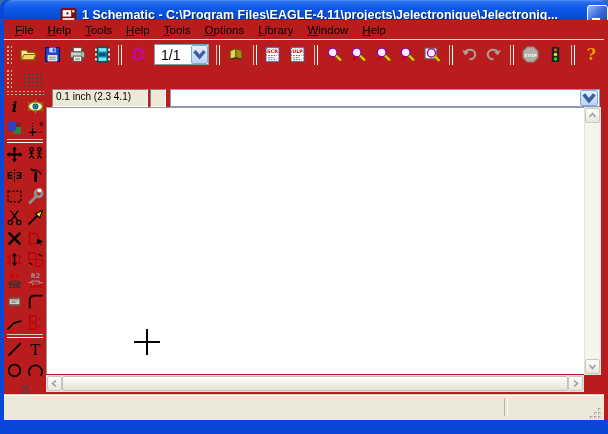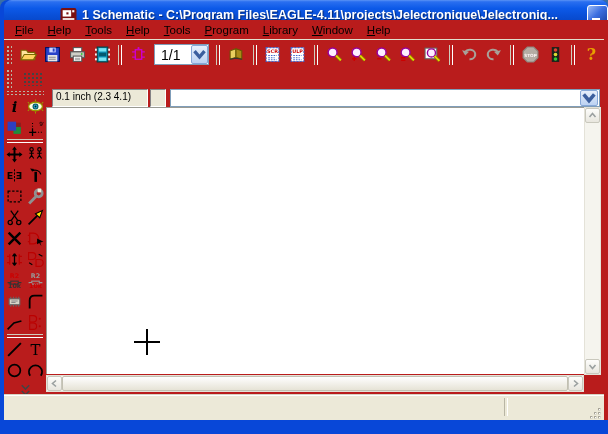--- a/index.html
+++ b/index.html
@@ -109,21 +109,21 @@
     </span>
   </div>
 
   <div class="content">
     <div class="menubar">
         <span class="menu-item">File</span>
         <span class="menu-item">Help</span>
         <span class="menu-item">Tools</span>
         <span class="menu-item">Help</span>
         <span class="menu-item">Tools</span>
-        <span class="menu-item">Program</span>
+        <span class="menu-item">Options</span>
         <span class="menu-item">Library</span>
         <span class="menu-item">Window</span>
         <span class="menu-item">Help</span>
       </div>
     <div class="toolbar">
       <span class="drag-dots-v"></span>
     <button class="tool-btn">
           <span style="display: flex; align-items: center; justify-content: center;">
             <svg viewBox="0 0 16 16">
               <path d="M1 13 L1 4 H6 L7.5 6 H14 V13 Z" fill="#ffe49c" stroke="#7a6a00"></path>

